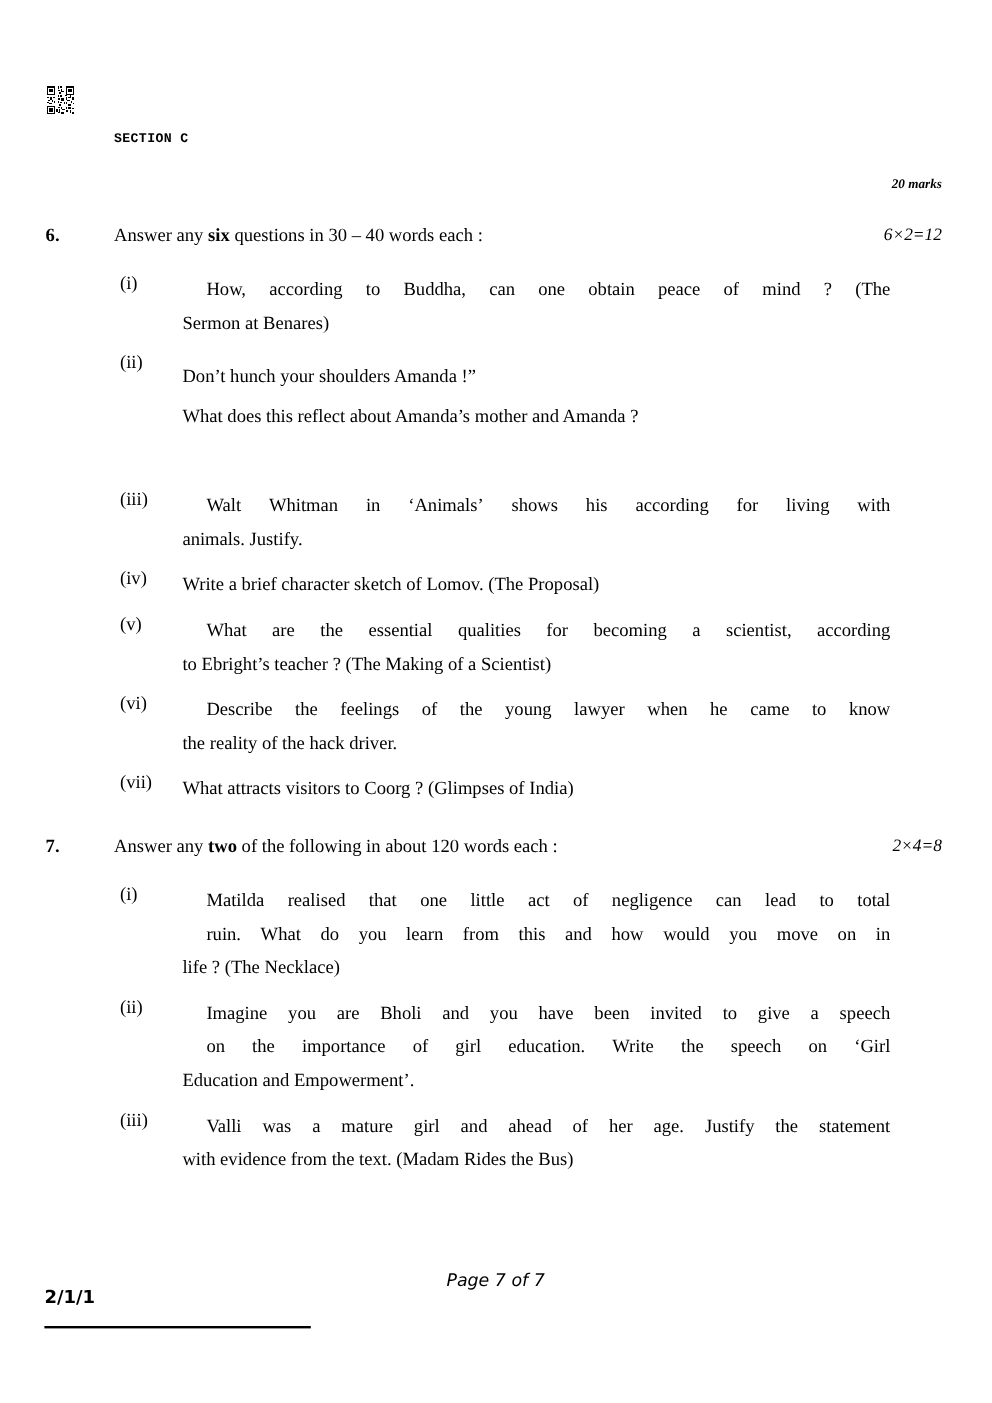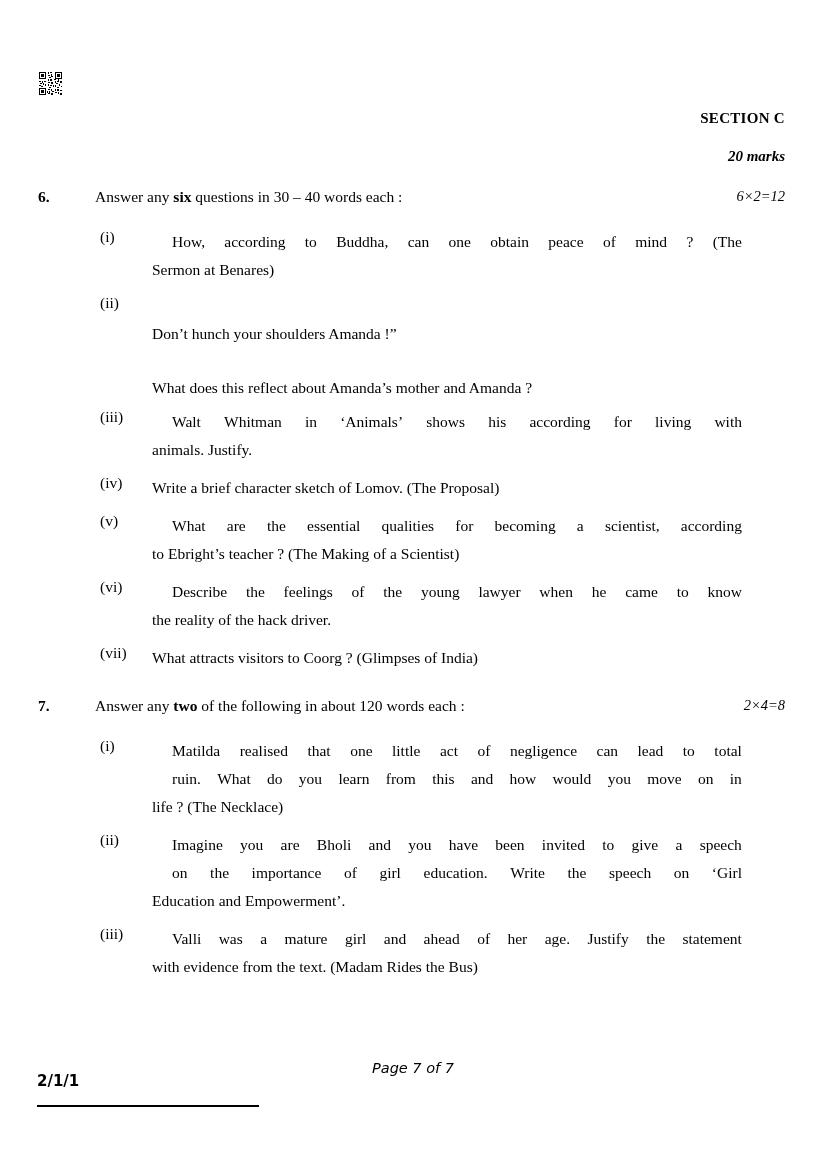--- a/index.html
+++ b/index.html
@@ -32,24 +32,25 @@
     height: 25px;
   }
   .qr-wrap svg { display: block; }
 
   
   .section-head {
     position: absolute;
     left: 95px;
     top: 110px;
     width: 690px;
-    text-align: right;
+    text-align: left;
     font-weight: bold;
-    font-size: 15px;
+    font-size: 11px;
     letter-spacing: 0.3px;
+    font-family: Liberation Mono, monospace;
   }
   .sub-head-row {
     position: absolute;
     left: 95px;
     top: 148px;
     width: 690px;
     height: 22px;
   }
   .sub-head-title {
     position: absolute;
@@ -58,21 +59,21 @@
     text-align: center;
     font-weight: bold;
     font-size: 15.5px;
   }
   .sub-head-marks {
     position: absolute;
     right: 0;
     top: 0;
     font-weight: bold;
     font-style: italic;
-    font-size: 15px;
+    font-size: 11px;
   }
 
   
   .q-block { position: absolute; left: 0; width: 827px; }
 
   .q-num {
     position: absolute;
     left: 38px;
     top: 0;
     font-weight: bold;
@@ -114,21 +115,21 @@
     display: block;
     white-space: nowrap;
   }
   .item-body .ln.just {
     display: flex;
     justify-content: space-between;
     white-space: nowrap;
     margin-left: 20px;
   }
   .item-body .ln.gap {
-    margin-top: 26px;
+    margin-top: 6px;
   }
 
   
   .footer-code {
     position: absolute;
     left: 37px;
     top: 1072px;
     font-family: "DejaVu Sans", "Liberation Sans", sans-serif;
     font-size: 15px;
     font-weight: 600;

